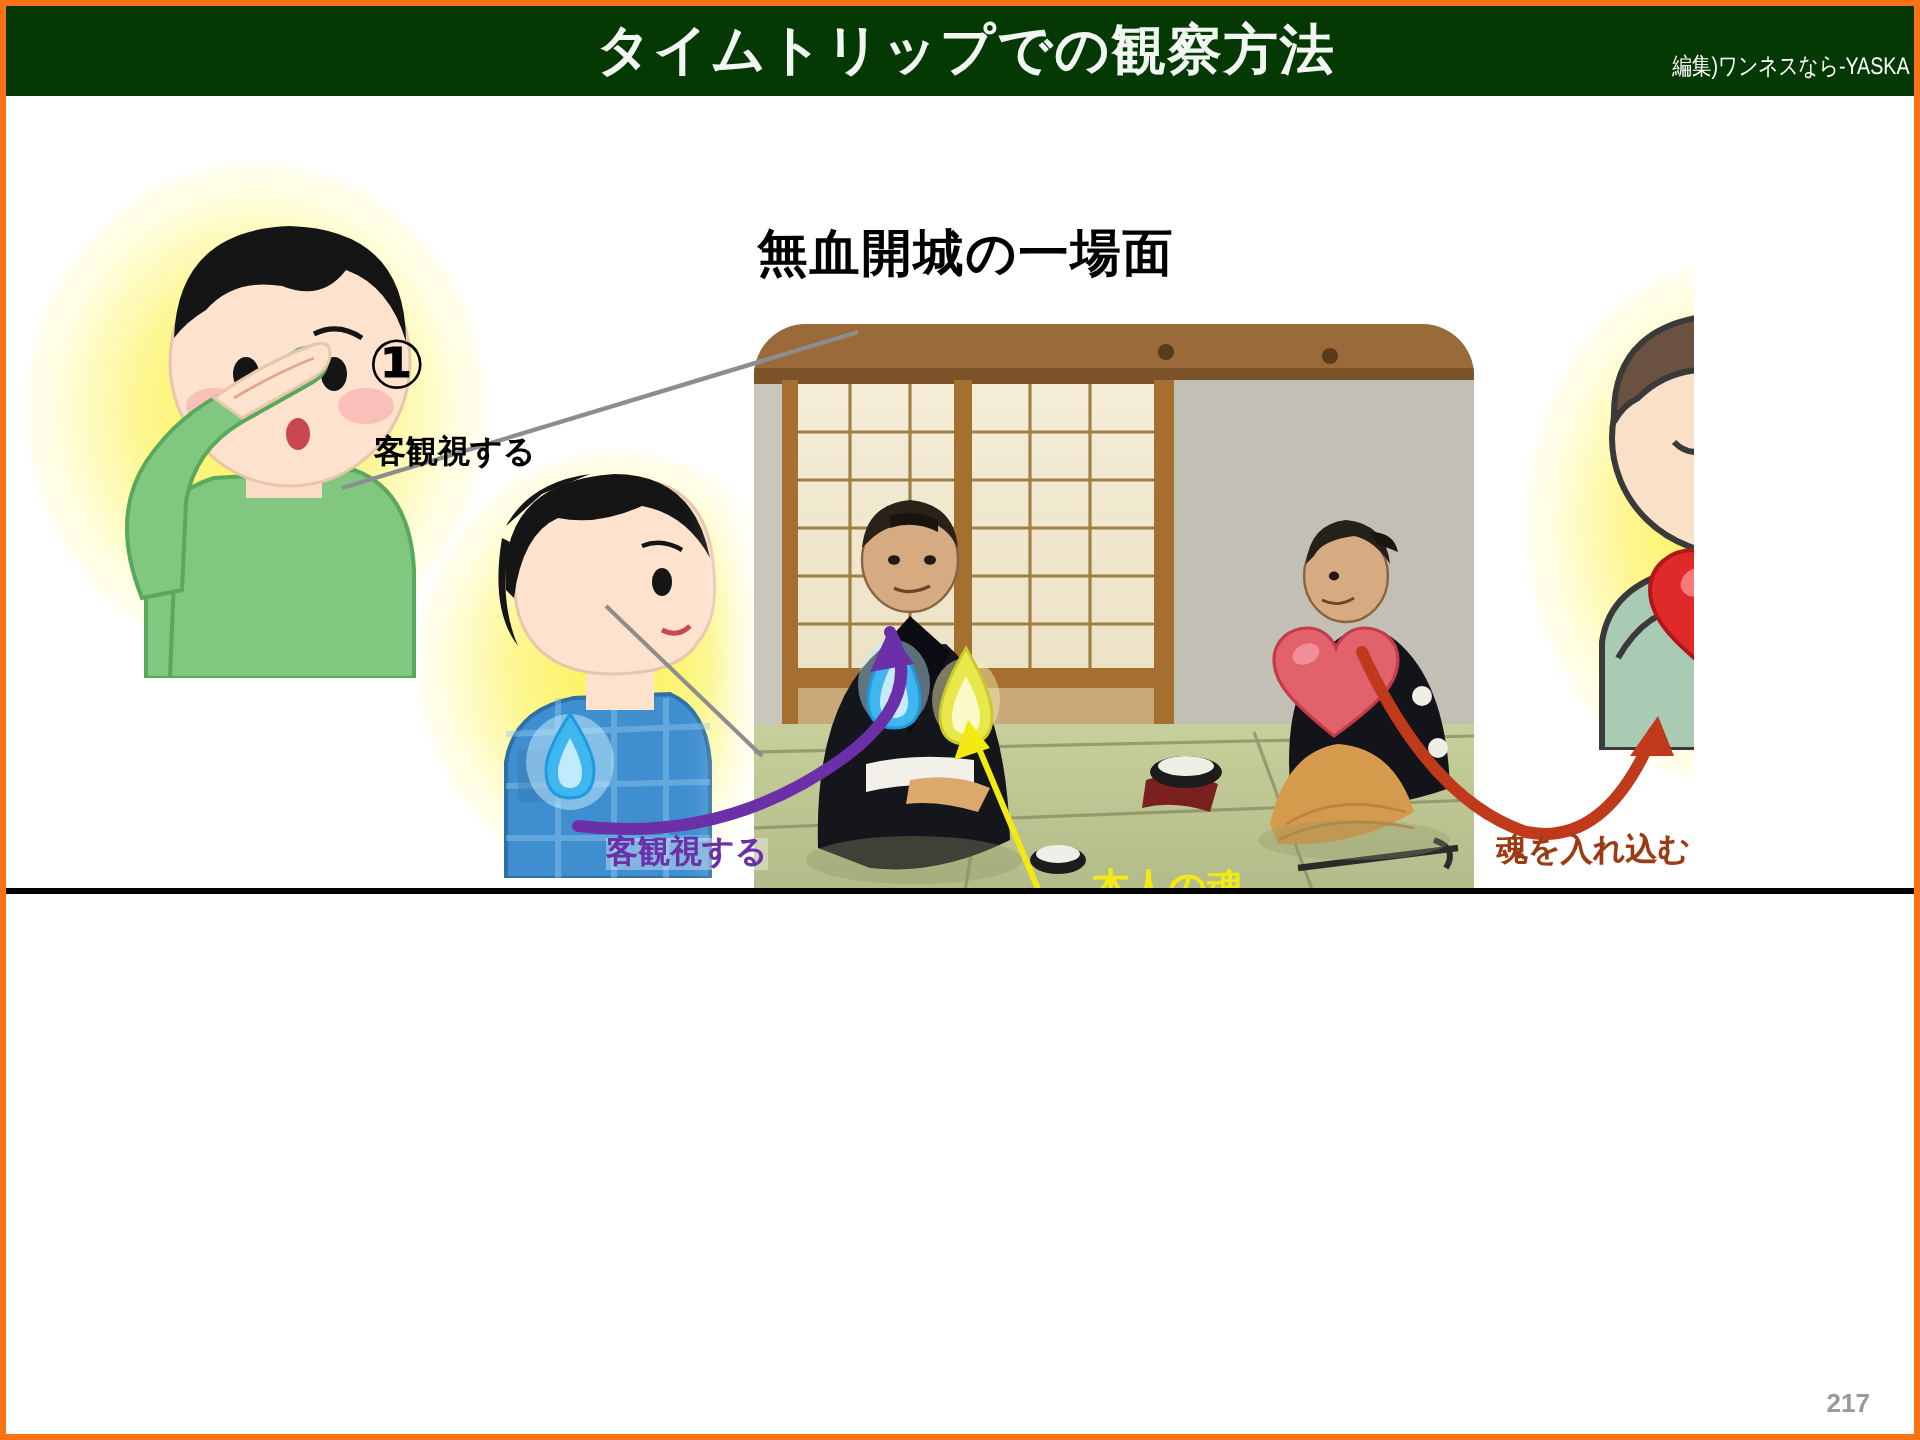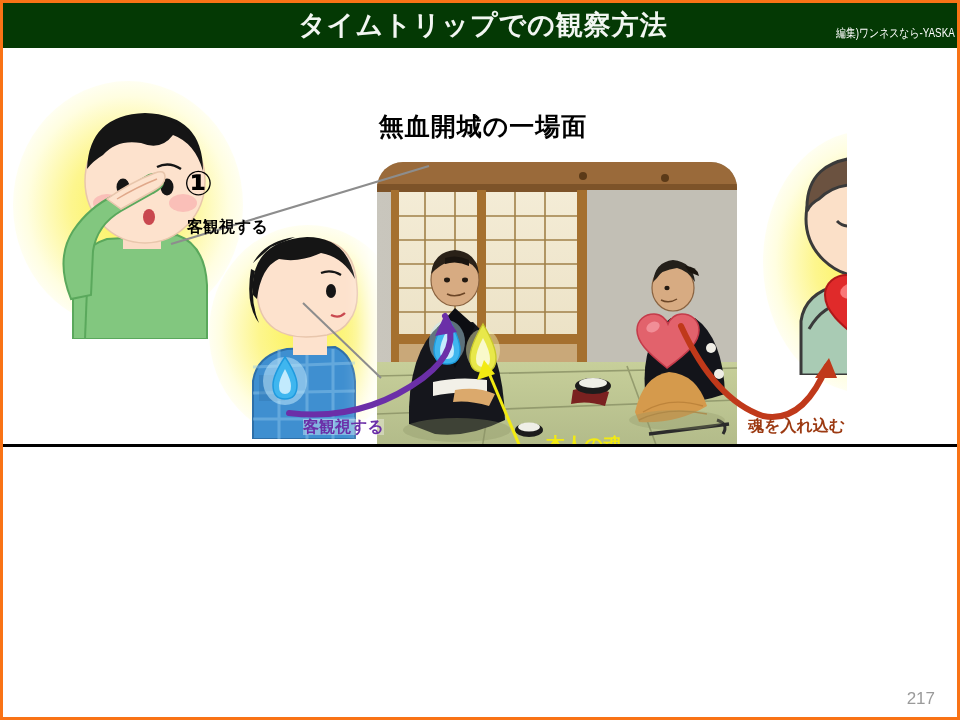--- a/index.html
+++ b/index.html
@@ -135,23 +135,23 @@
     position: absolute;
     left: 0; top: 446px;
     width: 954px; height: 268px;
     background: #ffffff;
     padding: 0;
   }
 
   .page-num {
     position: absolute;
     right: 22px; bottom: 8px;
-    font-size: 17px;
+    font-size: 13px;
     color: #9a9a9a;
-    font-weight: 400;
+    font-weight: 700;
   }
 </style>
 </head>
 <body>
 
 <div class="slide">
 
   <div class="titlebar">
     <div class="title-text">タイムトリップでの観察方法</div>
     <div class="credit-text">編集)ワンネスなら-YASKA</div>

